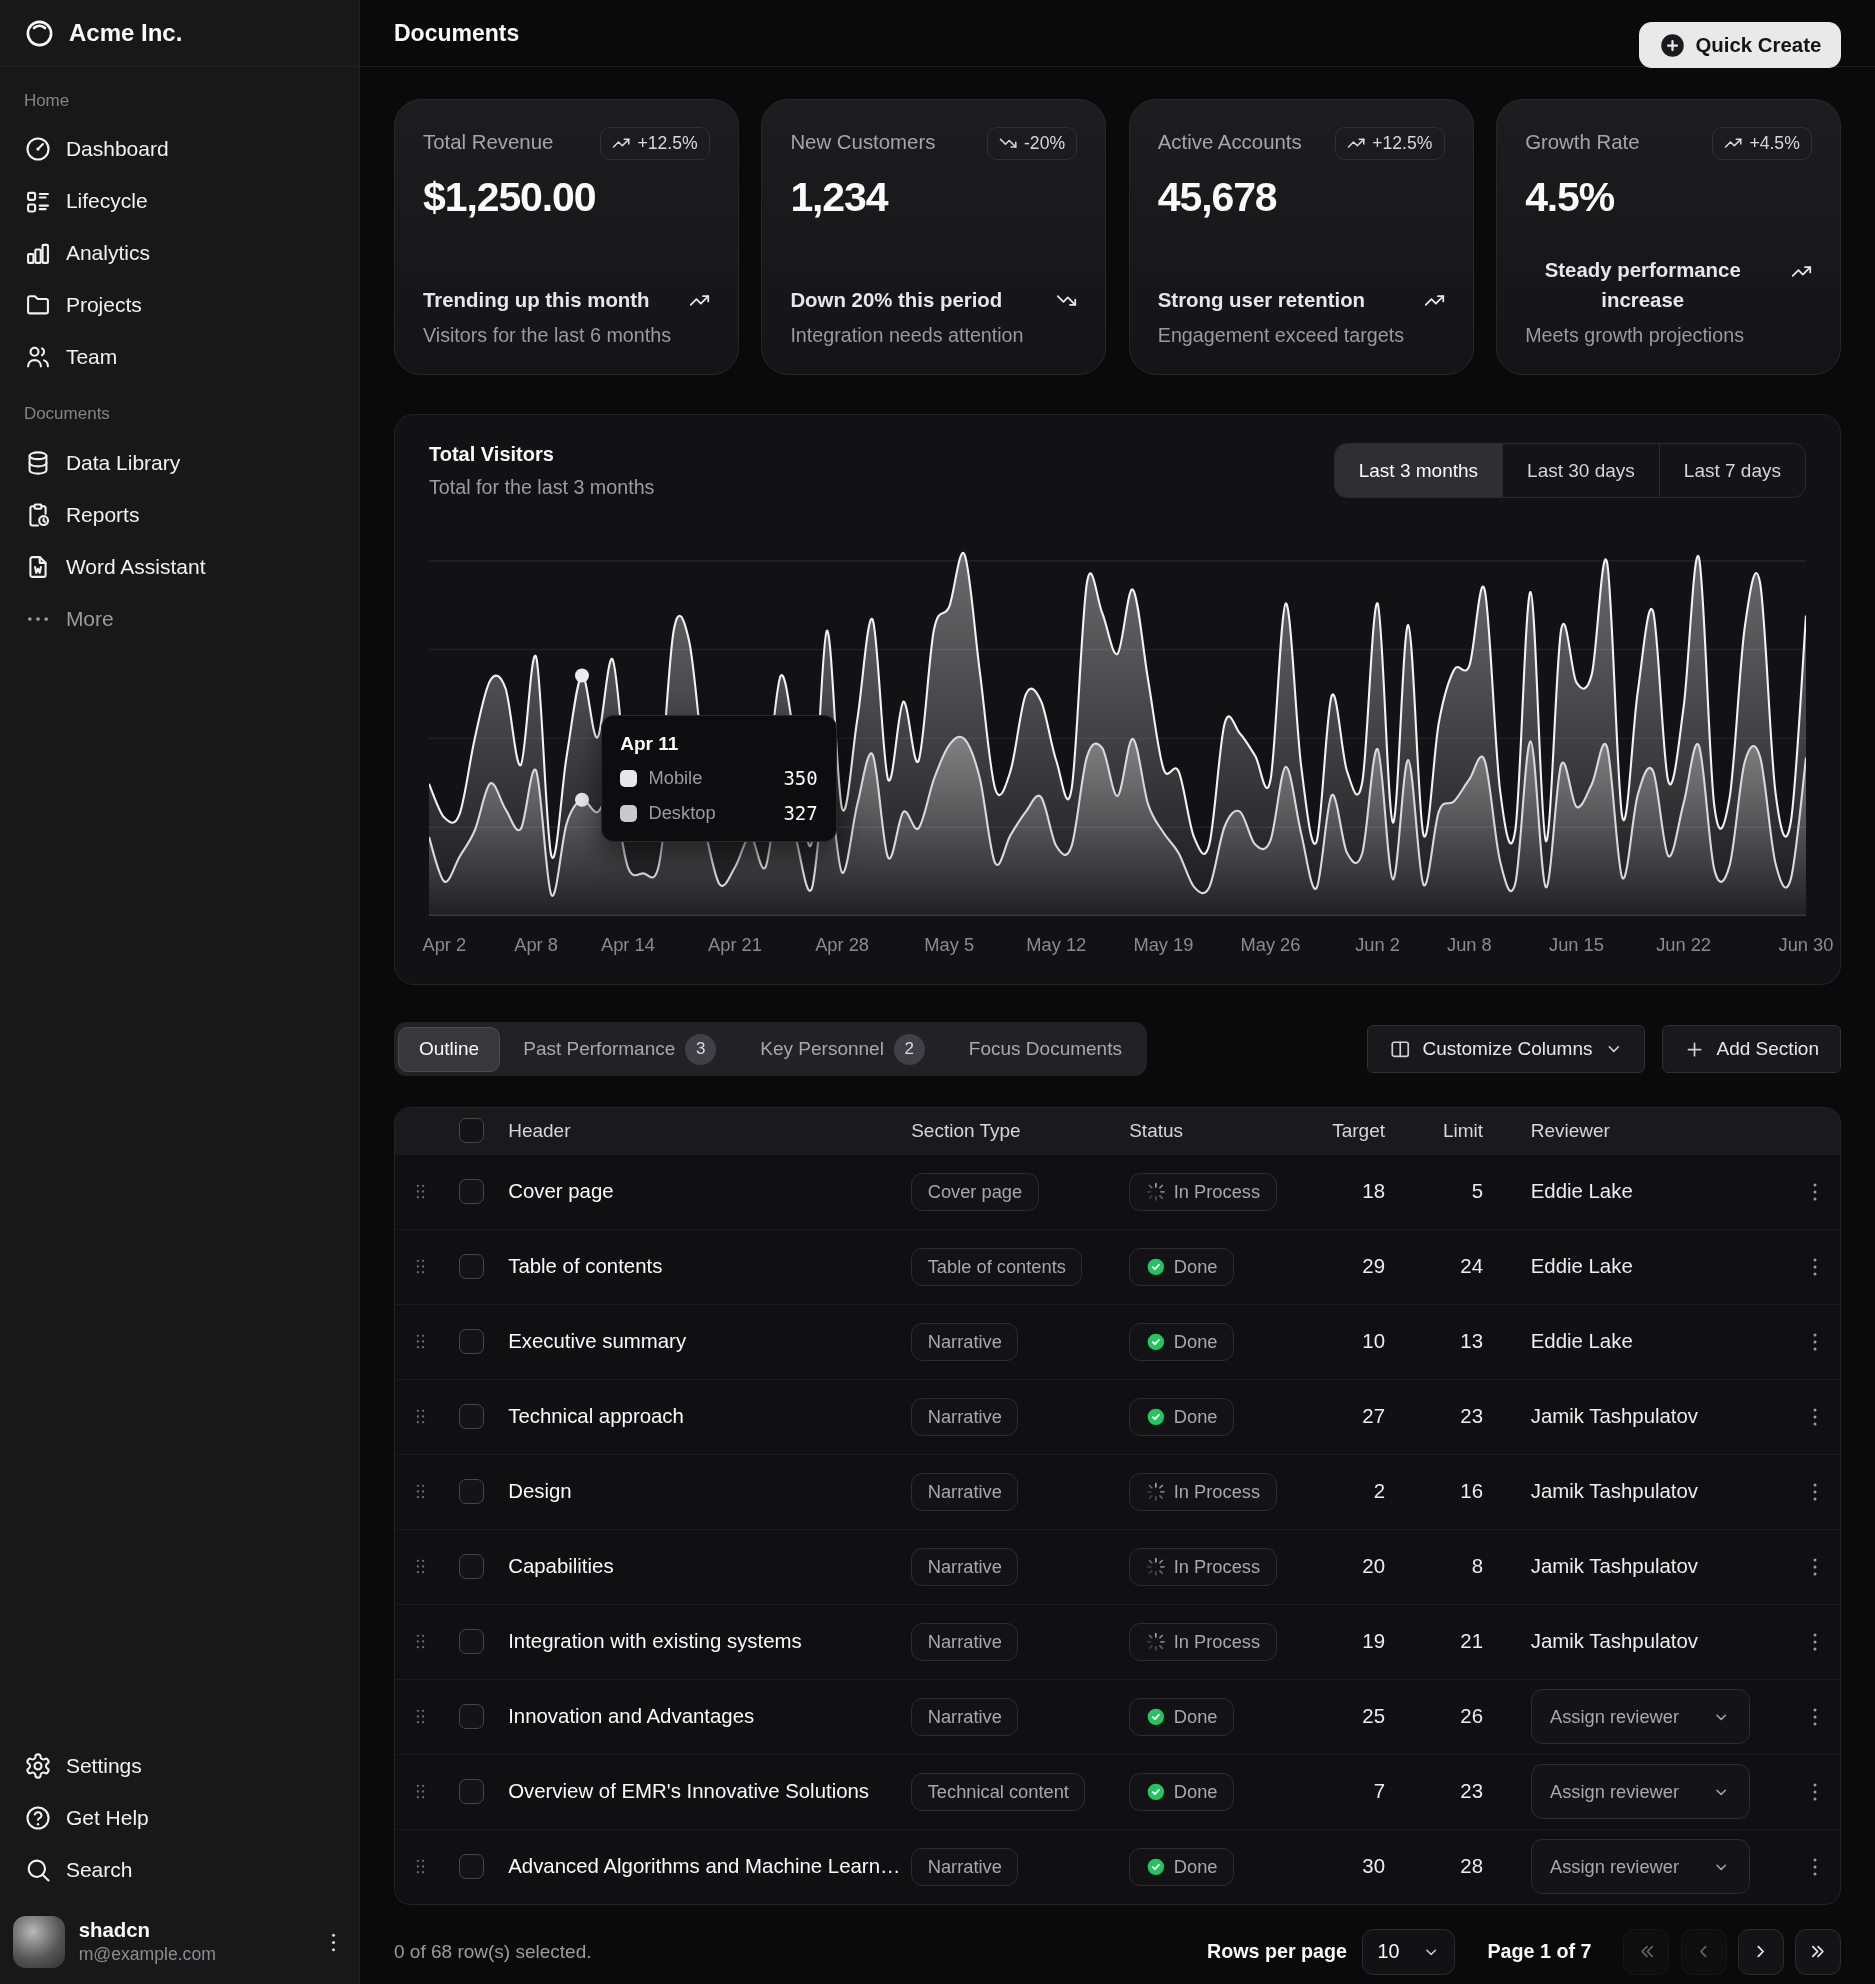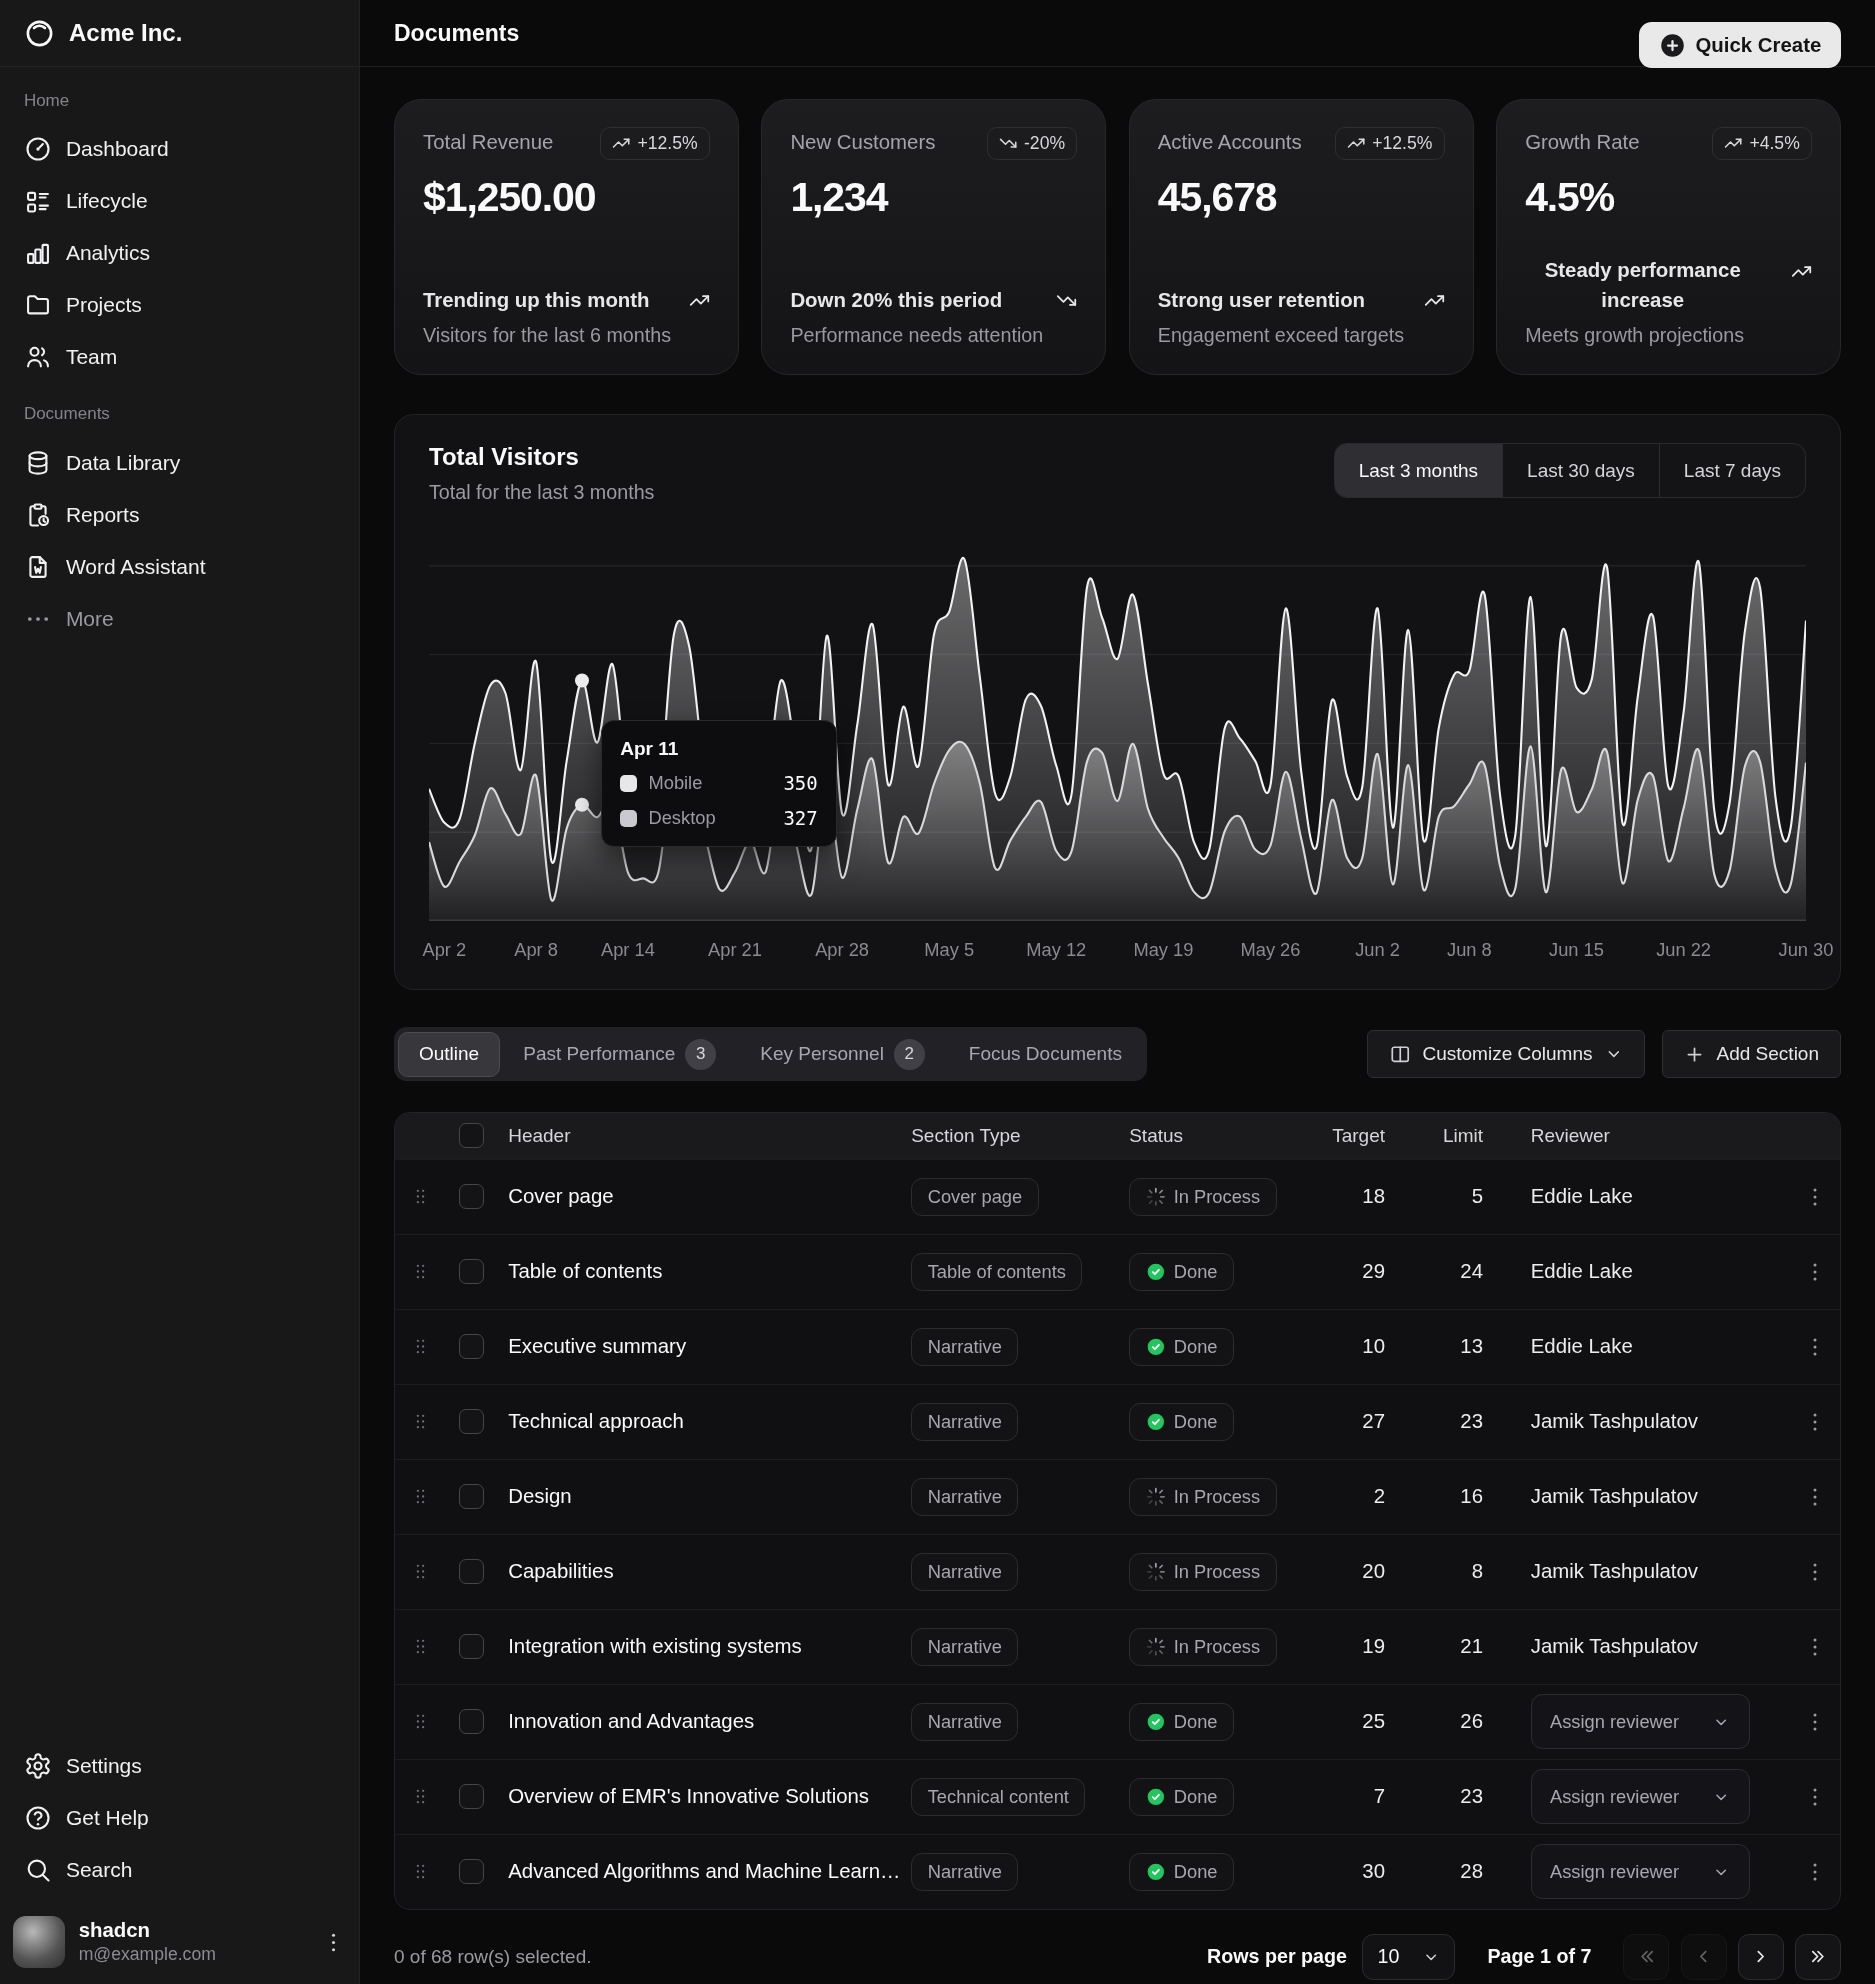--- a/index.html
+++ b/index.html
@@ -47,21 +47,21 @@
   .stat-badge { display:inline-flex; align-items:center; gap:7px; border:1.4px solid #2f2f34; border-radius:9.8px; padding:4.9px 11.2px; font-size:17.6px; color:#d8d8dc; white-space:nowrap; }
   .stat-value { font-size:41px; font-weight:700; letter-spacing:-1.1px; margin-top:14px; color:#fafafa; }
   .stat-foot { margin-top:auto; }
   .stat-line1 { display:flex; justify-content:space-between; align-items:flex-start; gap:9.8px; font-size:20.4px; font-weight:600; color:#e7e7ea; line-height:1.45; }
   .stat-line1 .txt { max-width:82%;text-align:center; }
   .stat-line2 { font-size:19.7px; color:#99999ف; color:#99999f; margin-top:8.4px; }
 
   
   .chart-card { margin-top:39px; border-radius:19.7px; border:1.4px solid #232327; background:#121214; padding:28px 34px 18.3px; position:relative; }
   .chart-head { display:flex; justify-content:space-between; align-items:flex-start; }
-  .chart-title { font-size:24px; font-weight:600; }
+  .chart-title { font-size:20px; font-weight:600; }
   .chart-sub { font-size:19.7px; color:#9b9ba3; margin-top:9.8px; }
   .range-group { display:flex; align-items:stretch; height:55px; border:1.4px solid #2b2b2f; border-radius:12.7px; overflow:hidden; background:#141417; }
   .range-btn { display:flex; align-items:center; padding:8px 24px; font-size:19px; color:#d4d4d9; border-left:1.4px solid #2b2b2f; cursor:pointer; }
   .range-btn:first-child { border-left:none; }
   .range-btn.active { background:#2f2f33; color:#fafafa; }
   .plot-wrap { position:relative; margin-top:44px; height:373px; }
   .plot-wrap svg { position:absolute; inset:0; }
   .x-axis { position:relative; height:42px; margin-top:8.4px; }
   .x-tick { position:absolute; top:9.8px; transform:translateX(-50%); font-size:18.3px; color:#8a8a91; white-space:nowrap; }
   .chart-tooltip { position:absolute; left:172px; top:172px; width:236px; background:#0d0d0f; border:1.4px solid #2a2a2e; border-radius:12.7px; padding:17px 18.3px; box-shadow:0 12.7px 28px rgba(0,0,0,.55); z-index:3; }
@@ -332,21 +332,21 @@
             <div class="stat-foot">
               <div class="stat-line1">
                 <span class="txt">Down 20% this period</span>
                 <span style="display:flex;padding-top:4.2px;">
                   <svg viewBox="0 0 24 24" width="21" height="21" fill="none" stroke="currentColor" stroke-width="2" stroke-linecap="round" stroke-linejoin="round">
                     <path d="m22 17-8.5-8.5-5 5L2 7"></path>
                     <path d="M16 17h6v-6"></path>
                   </svg>
                 </span>
               </div>
-              <div class="stat-line2">Performance needs attention</div>
+              <div class="stat-line2">Integration needs attention</div>
             </div>
           </div>
           <div class="stat-card">
             <div class="stat-top">
               <div class="stat-label">Active Accounts</div>
               <div class="stat-badge">
                 <span style="display:flex;">
                   <svg viewBox="0 0 24 24" width="18.3" height="18.3" fill="none" stroke="currentColor" stroke-width="2" stroke-linecap="round" stroke-linejoin="round">
                     <path d="m22 7-8.5 8.5-5-5L2 17"></path>
                     <path d="M16 7h6v6"></path>

